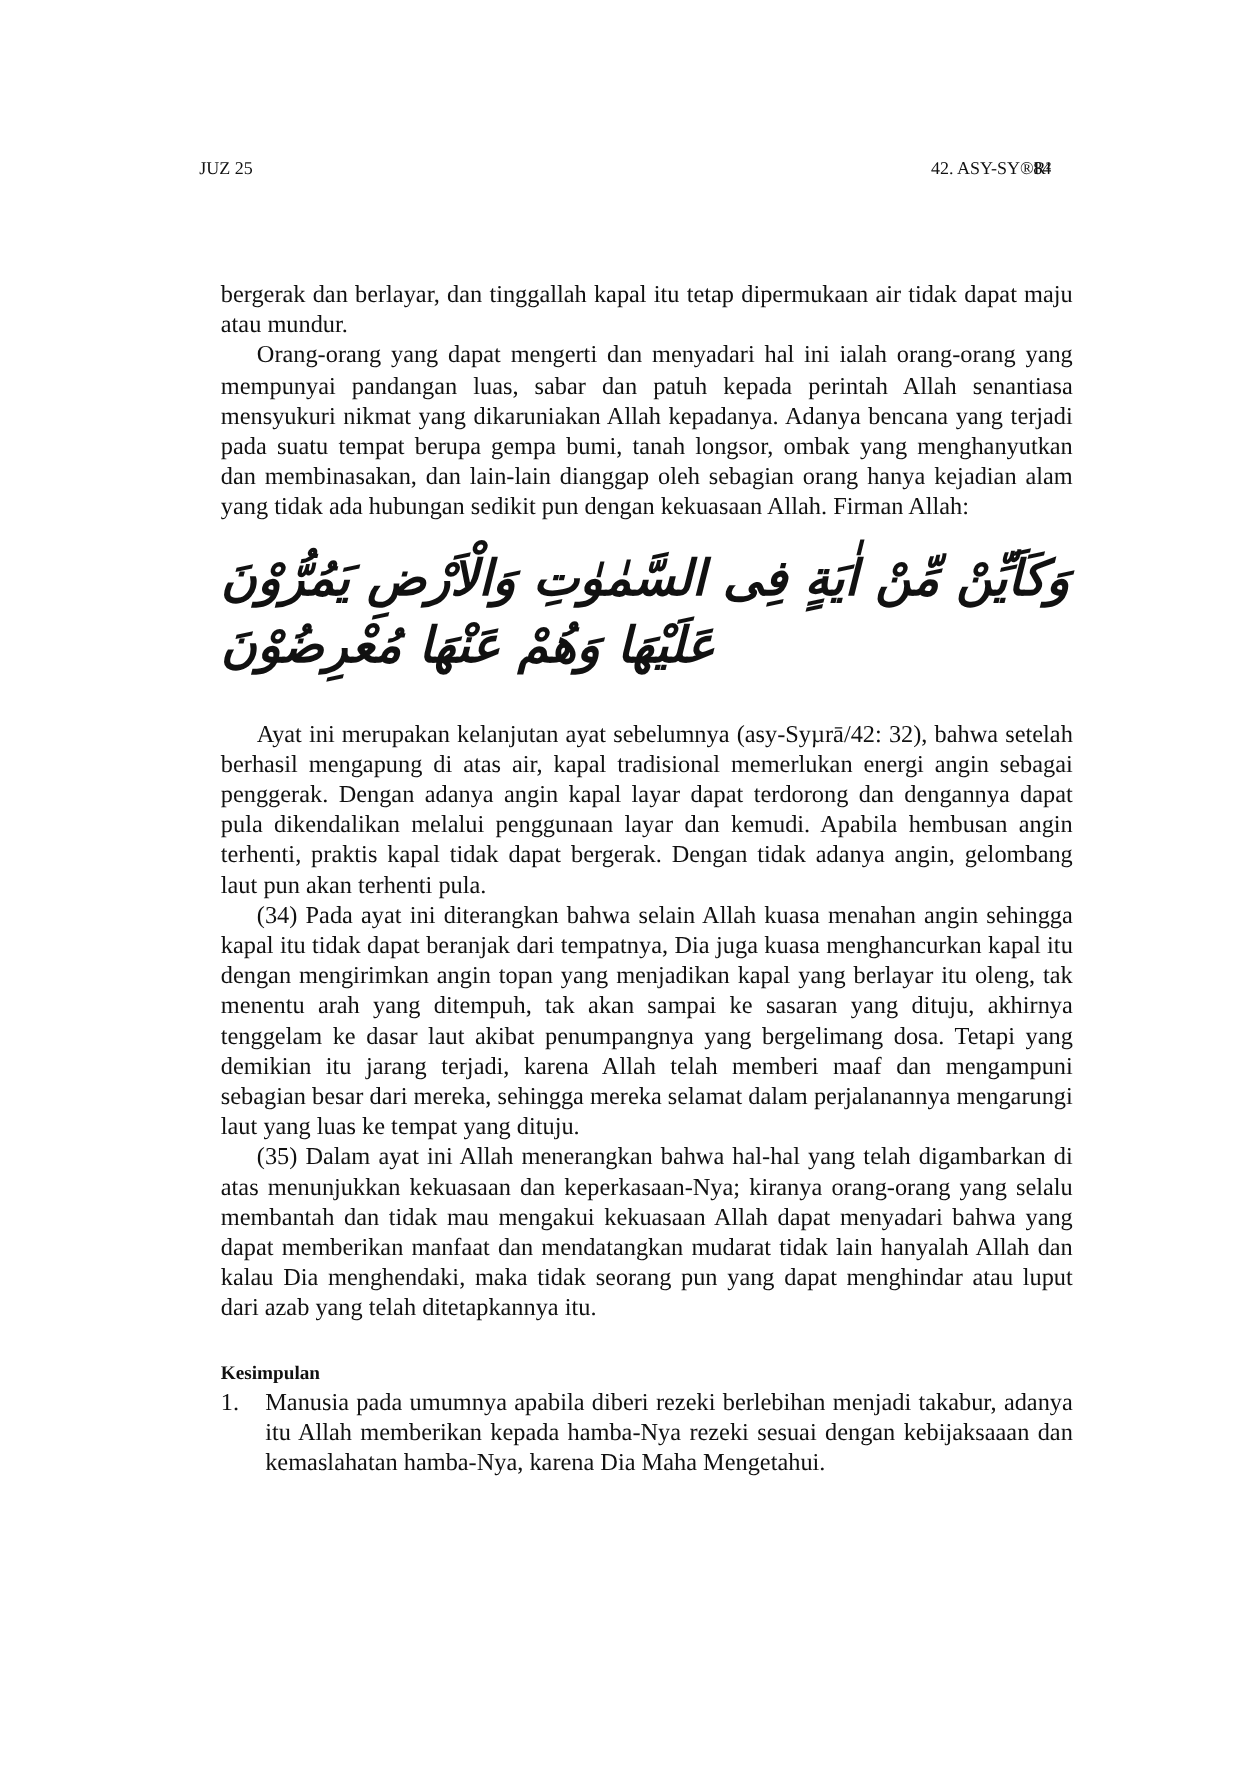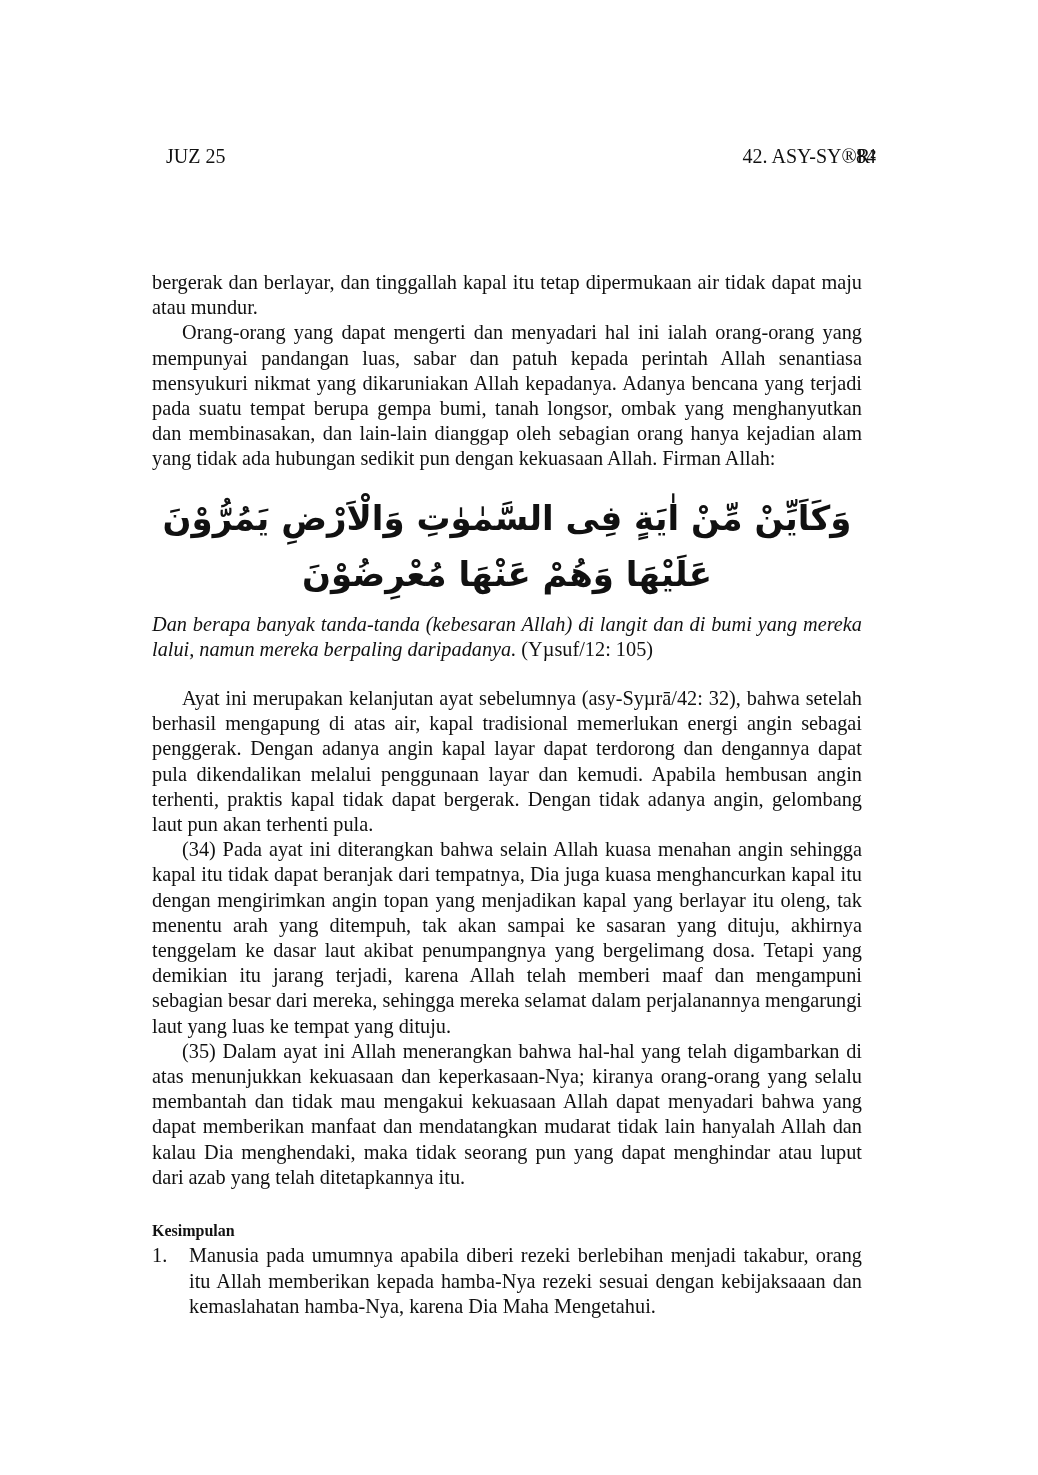--- a/index.html
+++ b/index.html
@@ -2,38 +2,38 @@
 <html><head>
 <meta charset="utf-8">
 <style>
   html, body { margin: 0; padding: 0; background: #ffffff; }
   body {
     width: 1038px; height: 1475px; position: relative; overflow: hidden;
     font-family: "Liberation Serif", "DejaVu Serif", serif;
     color: #111111;
   }
   .header {
-    position: absolute; top: 145px; left: 166px; width: 710px; height: 28px;
-    font-size: 20px;
+    position: absolute; top: 133px; left: 166px; width: 710px; height: 28px;
+    font-size: 15px;
     text-decoration: underline;
   }
   .header .left { position: absolute; left: 0; top: 0; }
   .header .center { position: absolute; left: 0; right: 0; text-align: right; top: 0; }
   .header .right { position: absolute; right: 0; top: 0; }
 
   .content {
-    position: absolute; top: 234px; left: 152px; width: 710px;
-    font-size: 20.3px; line-height: 25.2px; margin-top: 36px;
+    position: absolute; top: 234px; left: 184px; width: 710px;
+    font-size: 20.3px; line-height: 25.2px;
   }
   .para { margin: 0; text-align: justify; }
   .indent { text-indent: 30px; }
   .arabic {
-    margin: 18px 0 10px 0; text-align: center; direction: rtl;
-    font-family: "DejaVu Sans", sans-serif; font-size: 34px; line-height: 56px;
-    font-weight: bold; letter-spacing: 0;
+    margin: 18px 0 10px 0; text-align: left; direction: rtl;
+    font-family: "DejaVu Sans", sans-serif; font-size: 41px; line-height: 56px;
+    font-weight: bold; letter-spacing: 0; font-style: italic;
   }
   .translation { margin: 0; font-style: italic; text-align: justify; }
   .translation .ref { font-style: normal; }
   .gap { height: 24px; }
   .heading { margin: 28px 0 0 0; font-weight: bold; font-size: 16px; }
   .list { margin: 0; padding: 0; list-style: none; }
   .list li { position: relative; padding-left: 37px; text-align: justify; }
   .list li .num { position: absolute; left: 0; top: 0; }
 </style>
 </head>
@@ -44,31 +44,27 @@
   <span class="center">42. ASY-SY®R²</span>
   <span class="right">84</span>
 </div>
 
 <div class="content">
   <p class="para">bergerak dan berlayar, dan tinggallah kapal itu tetap dipermukaan air tidak dapat maju atau mundur.</p>
   <p class="para indent">Orang-orang yang dapat mengerti dan menyadari hal ini ialah orang-orang yang mempunyai pandangan luas, sabar dan patuh kepada perintah Allah senantiasa mensyukuri nikmat yang dikaruniakan Allah kepadanya. Adanya bencana yang terjadi pada suatu tempat berupa gempa bumi, tanah longsor, ombak yang menghanyutkan dan membinasakan, dan lain-lain dianggap oleh sebagian orang hanya kejadian alam yang tidak ada hubungan sedikit pun dengan kekuasaan Allah. Firman Allah:</p>
 
   <div class="arabic">وَكَاَيِّنْ مِّنْ اٰيَةٍ فِى السَّمٰوٰتِ وَالْاَرْضِ يَمُرُّوْنَ عَلَيْهَا وَهُمْ عَنْهَا مُعْرِضُوْنَ</div>
 
-  <p class="translation">
-    <span>Dan berapa banyak tanda-tanda (kebesaran Allah) di langit dan di bumi yang mereka lalui, namun mereka berpaling daripadanya.</span>
-    <span class="ref">(Yµsuf/12: 105)</span>
-  </p>
 
   <div class="gap"></div>
 
   <p class="para indent">Ayat ini merupakan kelanjutan ayat sebelumnya (asy-Syµrā/42: 32), bahwa setelah berhasil mengapung di atas air, kapal tradisional memerlukan energi angin sebagai penggerak. Dengan adanya angin kapal layar dapat terdorong dan dengannya dapat pula dikendalikan melalui penggunaan layar dan kemudi. Apabila hembusan angin terhenti, praktis kapal tidak dapat bergerak. Dengan tidak adanya angin, gelombang laut pun akan terhenti pula.</p>
   <p class="para indent">(34) Pada ayat ini diterangkan bahwa selain Allah kuasa menahan angin sehingga kapal itu tidak dapat beranjak dari tempatnya, Dia juga kuasa menghancurkan kapal itu dengan mengirimkan angin topan yang menjadikan kapal yang berlayar itu oleng, tak menentu arah yang ditempuh, tak akan sampai ke sasaran yang dituju, akhirnya tenggelam ke dasar laut akibat penumpangnya yang bergelimang dosa. Tetapi yang demikian itu jarang terjadi, karena Allah telah memberi maaf dan mengampuni sebagian besar dari mereka, sehingga mereka selamat dalam perjalanannya mengarungi laut yang luas ke tempat yang dituju.</p>
   <p class="para indent">(35) Dalam ayat ini Allah menerangkan bahwa hal-hal yang telah digambarkan di atas menunjukkan kekuasaan dan keperkasaan-Nya; kiranya orang-orang yang selalu membantah dan tidak mau mengakui kekuasaan Allah dapat menyadari bahwa yang dapat memberikan manfaat dan mendatangkan mudarat tidak lain hanyalah Allah dan kalau Dia menghendaki, maka tidak seorang pun yang dapat menghindar atau luput dari azab yang telah ditetapkannya itu.</p>
 
   <h3 class="heading">Kesimpulan</h3>
   <ul class="list">
     <li>
       <span class="num">1.</span>
-      <span>Manusia pada umumnya apabila diberi rezeki berlebihan menjadi takabur, orang itu Allah memberikan kepada hamba-Nya rezeki sesuai dengan kebijaksaaan dan kemaslahatan hamba-Nya, karena Dia Maha Mengetahui.</span>
+      <span>Manusia pada umumnya apabila diberi rezeki berlebihan menjadi takabur, adanya itu Allah memberikan kepada hamba-Nya rezeki sesuai dengan kebijaksaaan dan kemaslahatan hamba-Nya, karena Dia Maha Mengetahui.</span>
     </li>
   </ul>
 </div>
 
 </body></html>

